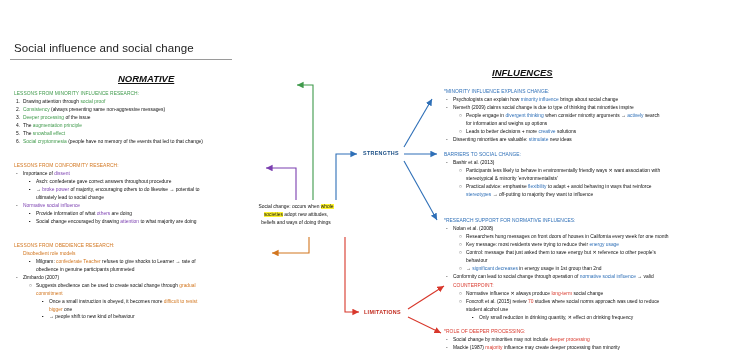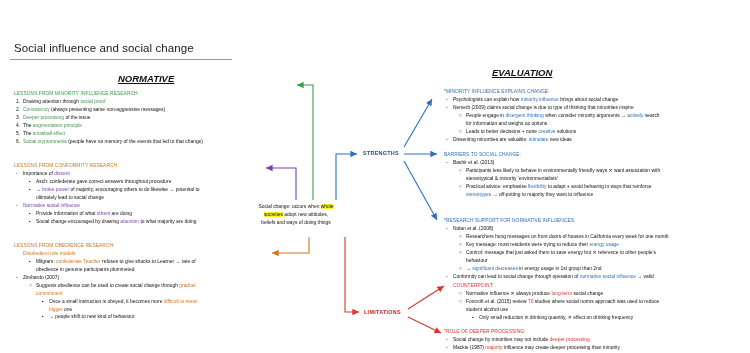--- a/index.html
+++ b/index.html
@@ -101,21 +101,21 @@
 </style>
 </head>
 <body>
 
 <div id="page">
 
   <div class="doc-title">Social influence and social change</div>
   <div class="title-rule"></div>
 
   <div class="col-heading" id="knowledge-heading">NORMATIVE</div>
-  <div class="col-heading" id="evaluation-heading">EVALUATION</div>
+  <div class="col-heading" id="evaluation-heading">INFLUENCES</div>
 
   <svg id="wires" viewBox="0 0 750 353">
     <defs>
       <marker id="ah-green" markerWidth="7" markerHeight="7" refX="6" refY="3" orient="auto">
         <path d="M0,0 L6,3 L0,6 z" fill="#3f9a4b"></path>
       </marker>
       <marker id="ah-purple" markerWidth="7" markerHeight="7" refX="6" refY="3" orient="auto">
         <path d="M0,0 L6,3 L0,6 z" fill="#7b3fb0"></path>
       </marker>
       <marker id="ah-orange" markerWidth="7" markerHeight="7" refX="6" refY="3" orient="auto">

